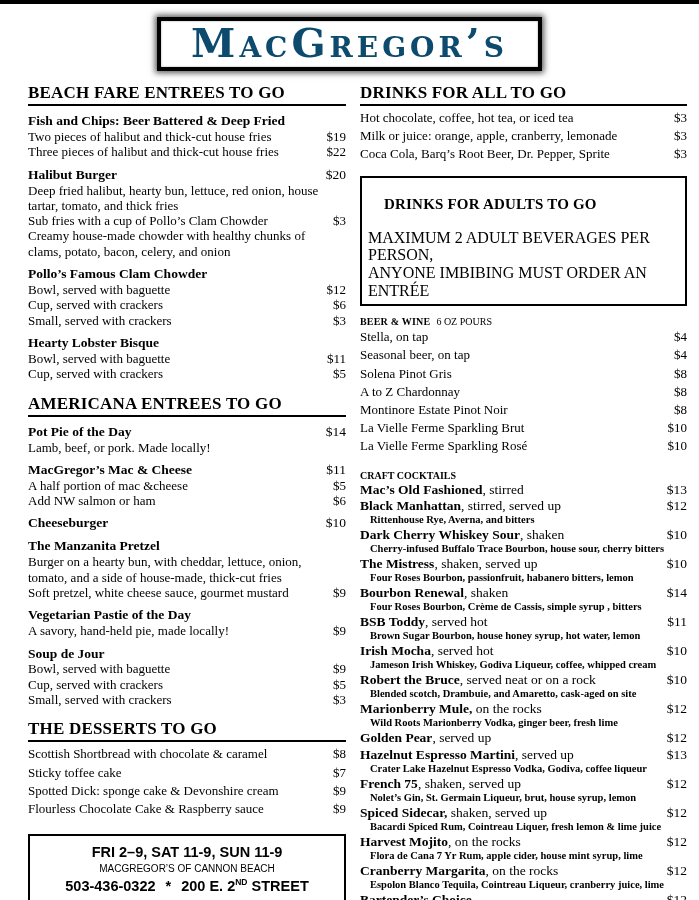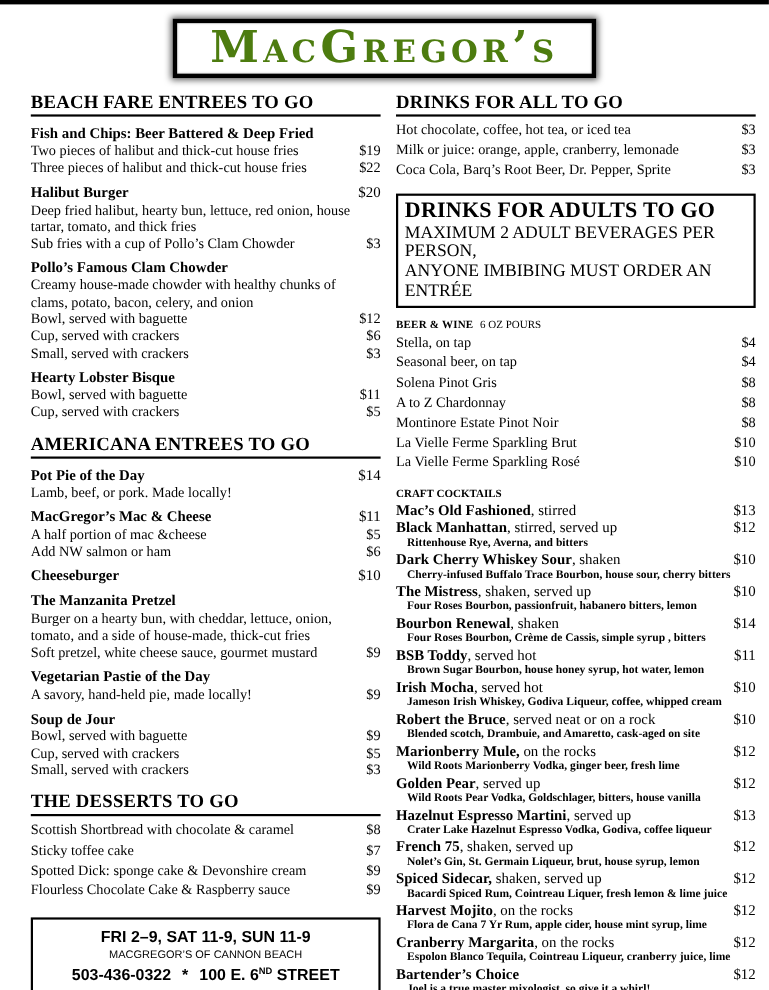--- a/index.html
+++ b/index.html
@@ -22,21 +22,21 @@
     box-shadow: 0 0 6px 2px rgba(0,0,0,.65), inset 0 0 2px rgba(0,0,0,.4);
     padding: 1px 30px 3px 30px;
     background:#fff;
   }
   .title-text {
     font-family: "DejaVu Serif", serif;
     font-weight: bold;
     font-variant: small-caps;
     font-size: 40px;
     letter-spacing: 4px;
-    color: #4d7c0f;
+    color: #0c4a6e;
     line-height: 1.05;
   }
 
   
   .cols { display:flex; padding: 0 12px 0 28px; margin-top: 12px; gap: 14px; }
   .col-left  { flex: 0 0 318px; width: 318px; }
   .col-right { flex: 1; min-width: 0; }
 
   h2.sec {
     font-size: 17px; font-weight: bold; letter-spacing: .2px;
@@ -56,21 +56,21 @@
   .row[data-type="ing"] {
     font-size: 10.5px; font-weight: bold; padding-left: 10px; line-height: 1.15;
   }
   
   .dense .row[data-type="name"] { margin-top: 1px; }
 
   .spaced .row { line-height: 1.4; gap: 48px; }
 
   
   .adults-box { border: 2px solid #000; margin-top: 12px; padding: 2px 6px 4px 6px; }
-  .adults-box h3 { margin: 0; font-size: 20px; font-weight: bold; letter-spacing:.2px; }
+  .adults-box h3 { margin: 16px; font-size: 15px; font-weight: bold; letter-spacing:.2px; }
   .adults-box .note { font-size: 16px; line-height: 1.12; }
 
   
   .sub-head { margin: 10px 0 1px 0; font-size: 10px; }
   .sub-head .main { font-weight: bold; letter-spacing:.2px; }
   .sub-head .rest { font-weight: normal; margin-left: 6px; }
   .sub-head.cocktails { margin-top: 14px; font-weight: bold; }
 
   
   .disclaimer {
@@ -135,27 +135,27 @@
         <div class="row" data-type="line">
           <span class="txt"><b class="nm"></b><span class="ds">Deep fried halibut, hearty bun, lettuce, red onion, house tartar, tomato, and thick fries</span></span>
           <span class="price"></span>
         </div>
 
         <div class="row" data-type="line">
           <span class="txt"><b class="nm"></b><span class="ds">Sub fries with a cup of Pollo’s Clam Chowder</span></span>
           <span class="price">$3</span>
         </div>
 
+        <div class="row" data-type="line">
+          <span class="txt"><b class="nm"></b><span class="ds">Creamy house-made chowder with healthy chunks of clams, potato, bacon, celery, and onion</span></span>
+          <span class="price"></span>
+        </div>
+
         <div class="row" data-type="name">
           <span class="txt"><b class="nm">Pollo’s Famous Clam Chowder</b><span class="ds"></span></span>
-          <span class="price"></span>
-        </div>
-
-        <div class="row" data-type="line">
-          <span class="txt"><b class="nm"></b><span class="ds">Creamy house-made chowder with healthy chunks of clams, potato, bacon, celery, and onion</span></span>
           <span class="price"></span>
         </div>
 
         <div class="row" data-type="line">
           <span class="txt"><b class="nm"></b><span class="ds">Bowl, served with baguette</span></span>
           <span class="price">$12</span>
         </div>
 
         <div class="row" data-type="line">
           <span class="txt"><b class="nm"></b><span class="ds">Cup, served with crackers</span></span>
@@ -286,21 +286,21 @@
           <span class="txt"><b class="nm"></b><span class="ds">Flourless Chocolate Cake &amp; Raspberry sauce</span></span>
           <span class="price">$9</span>
         </div>
 
     </section>
 
     <div class="info-box">
       <div class="info-hours">FRI 2–9,  SAT 11-9,  SUN 11-9</div>
       <div class="info-name">MACGREGOR’S OF CANNON BEACH</div>
       <div class="info-phone">
-        <span>503-436-0322</span><span class="sep">*</span><span>100 E. 6</span><sup>ND</sup><span> STREET</span>
+        <span>503-436-0322</span><span class="sep">*</span><span>200 E. 2</span><sup>ND</sup><span> STREET</span>
       </div>
     </div>
 
   </div>
 
   <div class="col-right">
 
     <section class="menu-section spaced">
       <h2 class="sec">DRINKS FOR ALL TO GO</h2>
 
@@ -459,24 +459,20 @@
           <div class="row" data-type="ing">
             <span class="txt"><b class="nm"></b><span class="ds">Wild Roots Marionberry Vodka, ginger beer, fresh lime</span></span>
             <span class="price"></span>
           </div>
 
           <div class="row" data-type="name">
             <span class="txt"><b class="nm">Golden Pear</b><span class="ds">, served up</span></span>
             <span class="price">$12</span>
           </div>
 
-          <div class="row" data-type="ing">
-            <span class="txt"><b class="nm"></b><span class="ds">Wild Roots Pear Vodka, Goldschlager, bitters, house vanilla</span></span>
-            <span class="price"></span>
-          </div>
 
           <div class="row" data-type="name">
             <span class="txt"><b class="nm">Hazelnut Espresso Martini</b><span class="ds">, served up</span></span>
             <span class="price">$13</span>
           </div>
 
           <div class="row" data-type="ing">
             <span class="txt"><b class="nm"></b><span class="ds">Crater Lake Hazelnut Espresso Vodka, Godiva, coffee liqueur</span></span>
             <span class="price"></span>
           </div>

